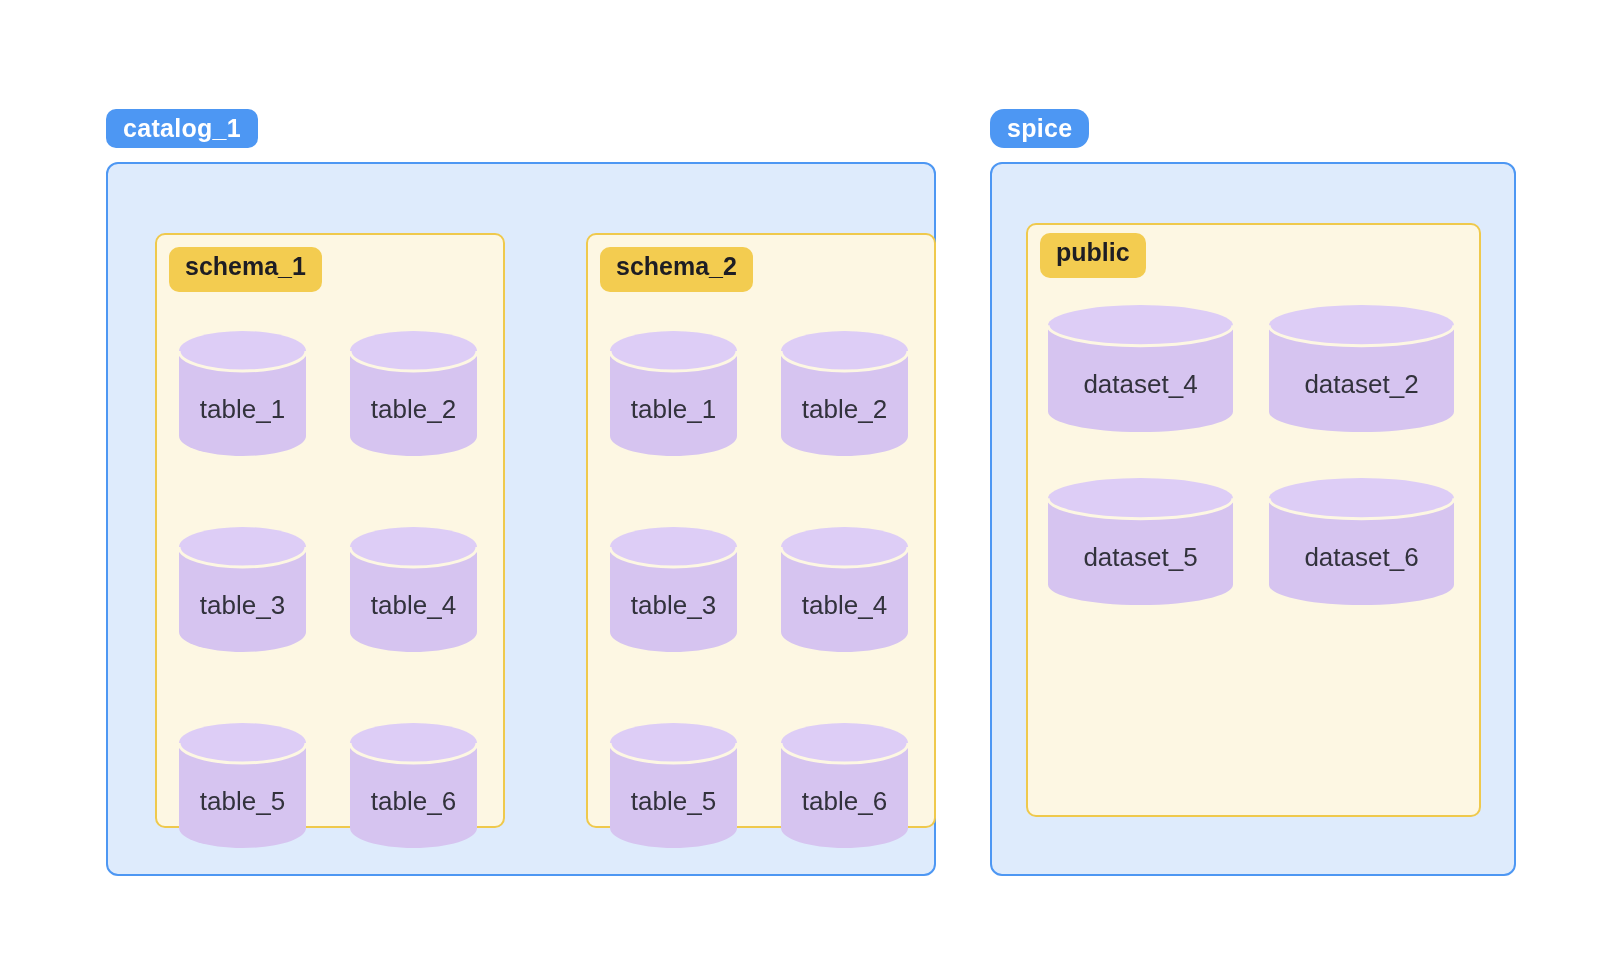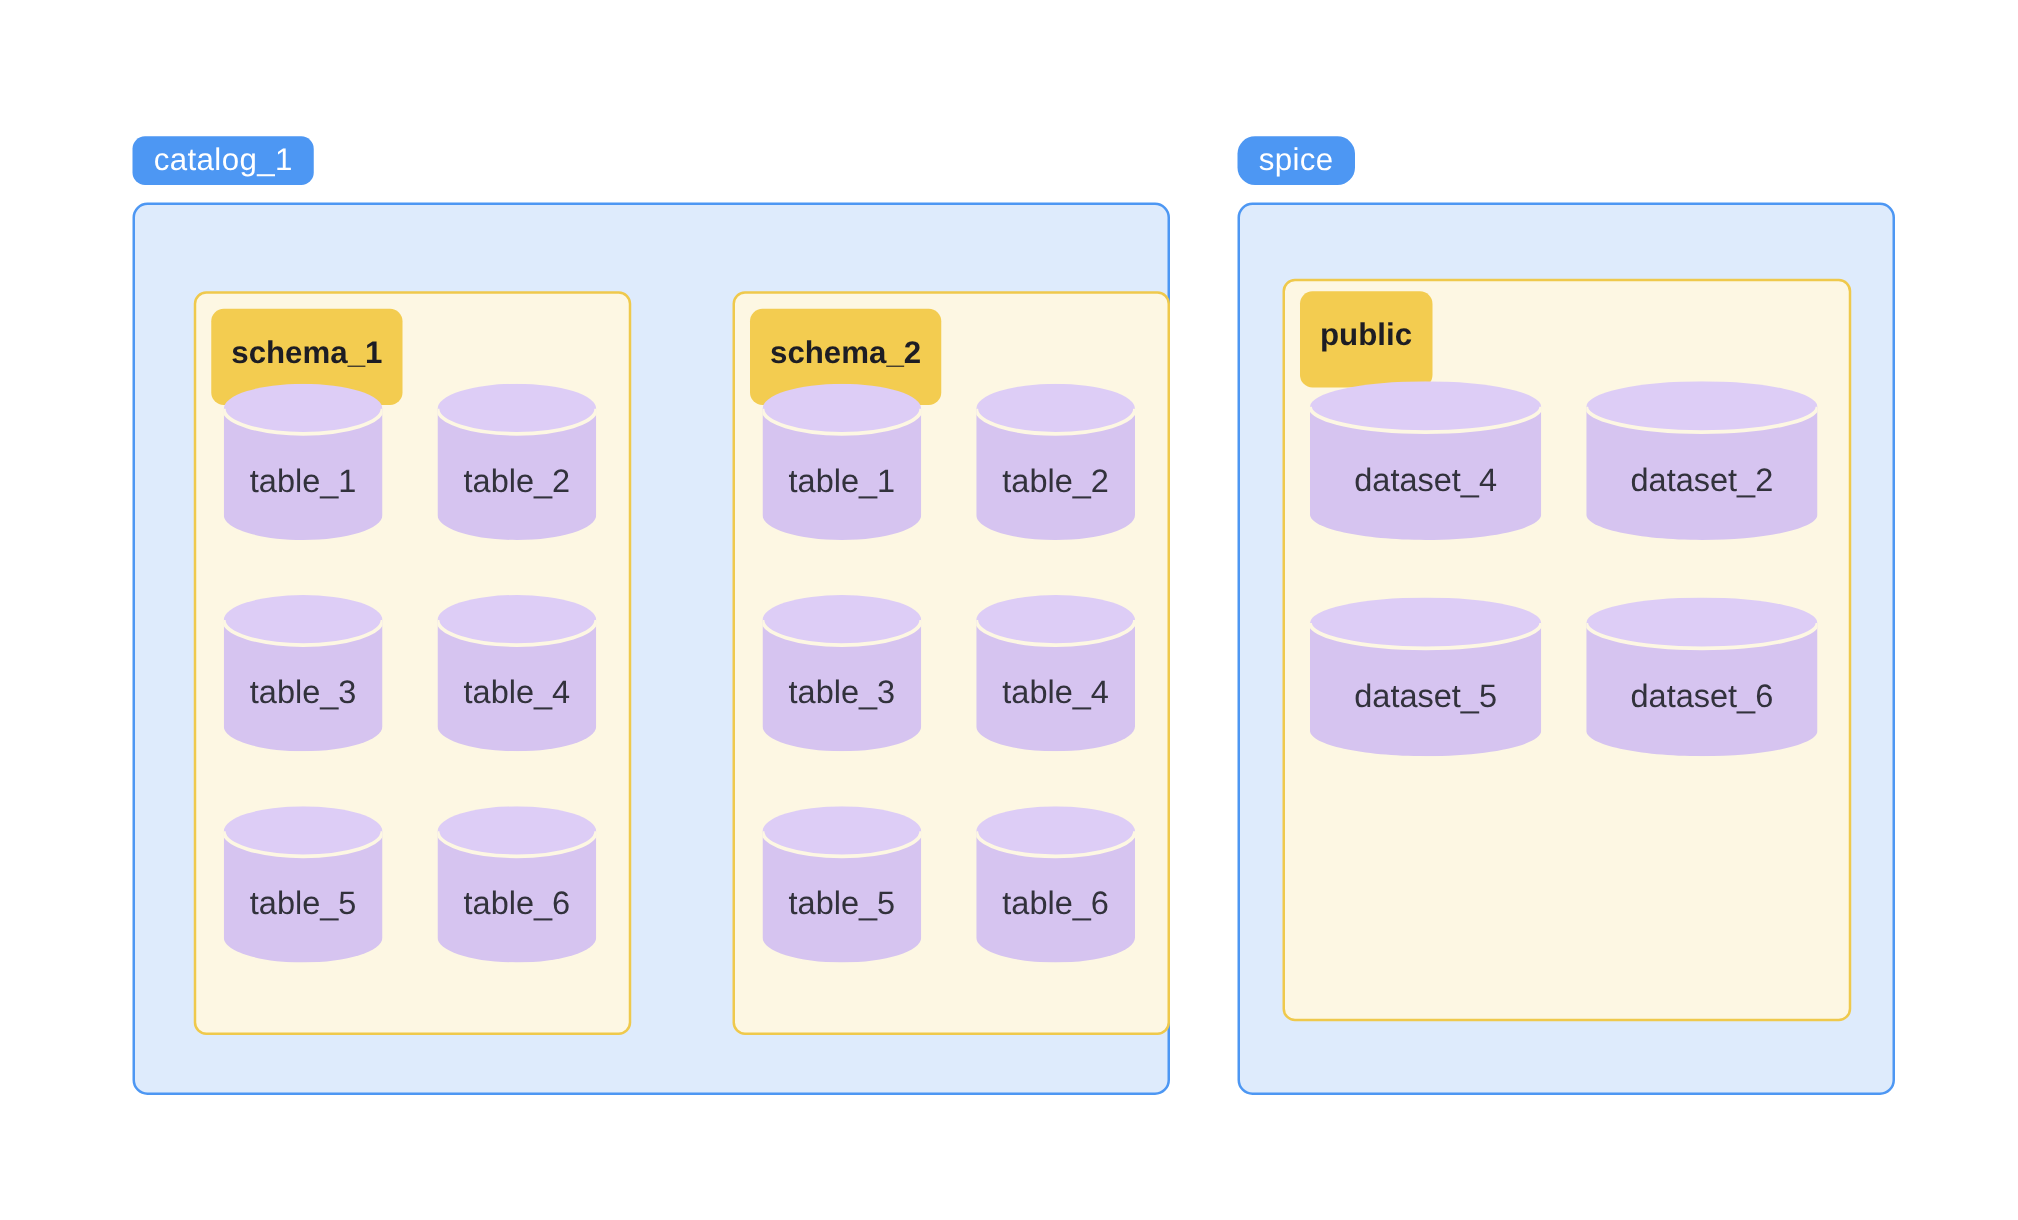--- a/index.html
+++ b/index.html
@@ -13,44 +13,44 @@
     --ink:#1D1D24;
     --label-ink:#32323C;
   }
   html,body{margin:0;padding:0;background:#ffffff;}
   .canvas{
     position:relative;width:1614px;height:976px;background:#ffffff;
     font-family:"Liberation Sans", sans-serif;overflow:hidden;
   }
   .top-badge{
     position:absolute;height:39px;line-height:39px;padding:0 17px;
-    background:var(--blue);color:#ffffff;font-size:25px;font-weight:400;
+    background:var(--blue);color:#ffffff;font-size:25px;font-weight:700;
     border-radius:10px;letter-spacing:0.3px;white-space:nowrap;
   }
   .container{
     position:absolute;background:var(--blue-fill);
     border:2px solid var(--blue);border-radius:12px;
   }
   .container-1{left:106px;top:162px;width:826px;height:710px;}
   .container-2{left:990px;top:162px;width:522px;height:710px;}
   .inner-box{
     position:absolute;background:var(--cream);
     border:2px solid var(--gold);border-radius:10px;
   }
   .box-schema-1{left:47px;top:69px;width:346px;height:591px;}
   .box-schema-2{left:430px;top:69px;width:346px;height:591px;margin-left:48px;}
   .box-public{left:34px;top:59px;width:451px;height:590px;}
   .inner-badge{
     position:absolute;left:12px;top:12px;height:45px;line-height:39px;
-    padding:16px 16px;background:var(--badge-yellow);color:var(--ink);
+    padding:0 16px;background:var(--badge-yellow);color:var(--ink);
     font-size:25px;font-weight:700;border-radius:10px;white-space:nowrap;
   }
   .box-public .inner-badge{top:8px;}
   .cyl-grid{position:absolute;display:grid;}
-  .g-sm{left:22px;top:72px;grid-template-columns:repeat(2,127px);gap:44px 44px;}
+  .g-sm{left:22px;top:96px;grid-template-columns:repeat(2,127px);gap:71px 44px;}
   .g-lg{left:20px;top:80px;grid-template-columns:repeat(2,185px);gap:46px 36px;}
   .cyl{position:relative;}
   .g-sm .cyl{width:127px;height:125px;}
   .g-lg .cyl{width:185px;height:127px;}
   .cyl svg{position:absolute;left:0;top:0;width:100%;height:100%;display:block;}
   .cyl-label{
     position:absolute;left:0;right:0;top:62%;transform:translateY(-50%);
     text-align:center;font-size:26px;color:var(--label-ink);white-space:nowrap;
   }
 </style>

